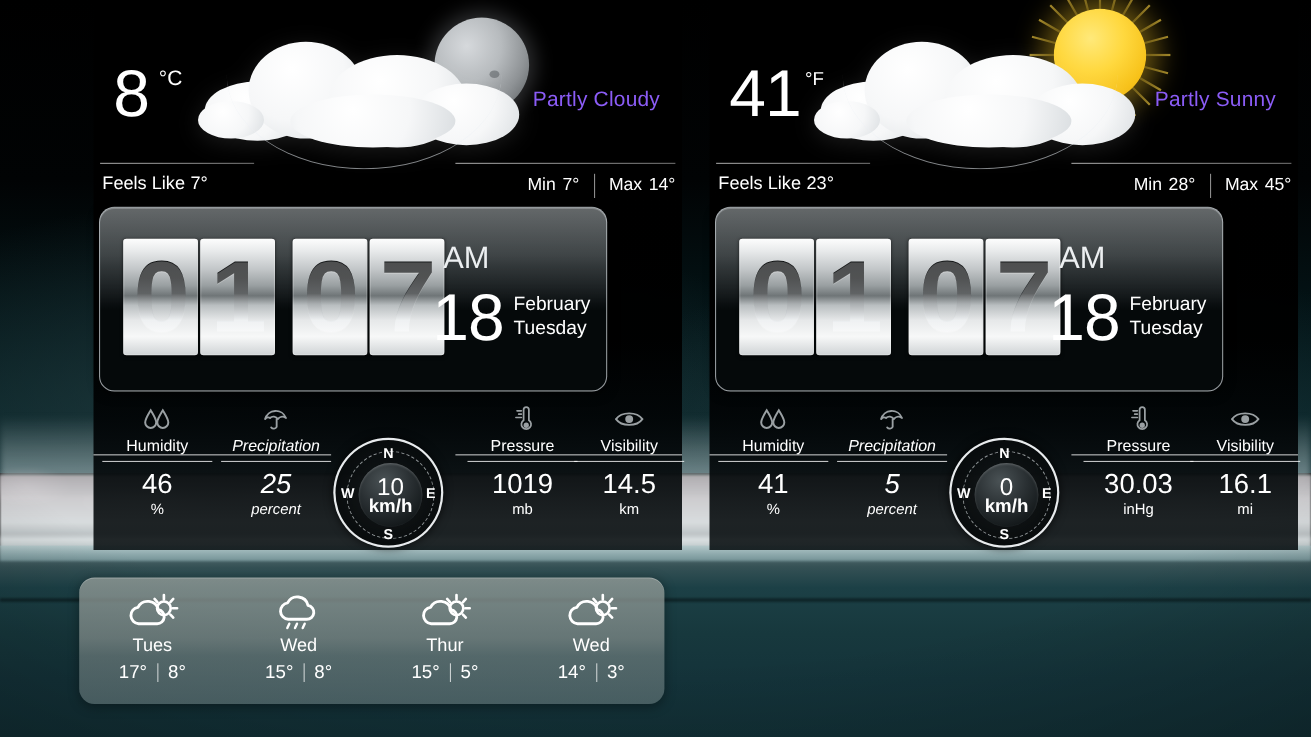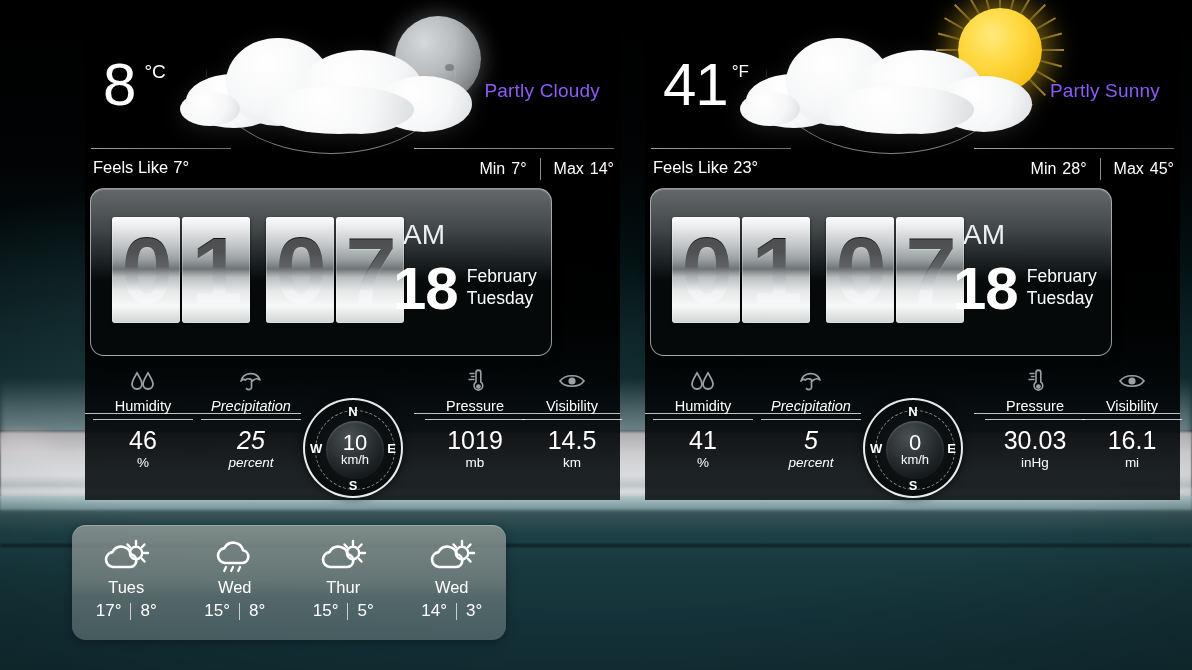--- a/index.html
+++ b/index.html
@@ -177,21 +177,21 @@
   .dig span {
     position: absolute; inset: 0; display: flex; align-items: center; justify-content: center;
     font-size: 92px; font-weight: 700; line-height: 1; letter-spacing: -2px;
     font-family: "Liberation Sans", sans-serif;
     background: linear-gradient(180deg, #0c0d0e 0%, #17191a 34%, #2b2f31 47%, #8e9497 56%, #e9ecee 70%, #ffffff 88%);
     -webkit-background-clip: text; background-clip: text; color: transparent;
     text-shadow: 0 1px 0 rgba(255,255,255,.25);
   }
   .ampm { position: absolute; left: 312px; top: 30px; color: #eceff1; font-size: 28px; font-weight: 400; }
   .dateblk { position: absolute; left: 302px; top: 72px; display: flex; align-items: flex-start; }
-  .daynum { color: #fff; font-size: 60px; font-weight: 700; line-height: 56px; letter-spacing: -1px; }
+  .daynum { color: #fff; font-size: 60px; font-weight: 400; line-height: 56px; letter-spacing: -1px; }
   .dtxt { margin-left: 9px; margin-top: 4px; }
   .dtxt div { color: #fff; font-size: 17.5px; line-height: 22px; font-weight: 400; }
 
   
   .stats { position: absolute; left: 0; top: 366px; width: 100%; height: 110px; }
   .stat { position: absolute; top: 0; width: 100px; text-align: center; }
   .stat .ico { height: 30px; display: flex; align-items: center; justify-content: center; }
   .stat .lbl { color: #fff; font-size: 14.5px; margin-top: 2px; }
   .stat .urule { height: 1px; background: rgba(255,255,255,.75); margin: 5px 0 6px; }
   .stat .val { color: #fff; font-size: 25px; font-weight: 400; line-height: 28px; }
@@ -214,34 +214,34 @@
     background: radial-gradient(circle at 50% 42%, rgba(22,26,28,.55) 0%, rgba(6,9,10,.85) 70%, rgba(0,0,0,.9) 100%);
     box-shadow: 0 0 9px rgba(0,0,0,.75);
   }
   .compass .globe {
     position: absolute; left: 21px; top: 21px; width: 58px; height: 58px; border-radius: 50%;
     background: radial-gradient(circle at 40% 28%, #4a5255 0%, #2a3033 44%, #14191b 78%, #0a0d0e 100%);
     box-shadow: inset 0 1px 2px rgba(255,255,255,.22);
     display: flex; flex-direction: column; align-items: center; justify-content: center;
   }
   .compass .wv { color: #fff; font-size: 22px; font-weight: 400; line-height: 20px; }
-  .compass .wu { color: #fff; font-size: 13px; font-weight: 400; line-height: 14px; }
+  .compass .wu { color: #fff; font-size: 17px; font-weight: 700; line-height: 14px; }
   .compass .cd { position: absolute; color: #fff; font-size: 13px; font-weight: 700; }
   .compass .cn { left: 50%; top: 4px;  transform: translateX(-50%); }
   .compass .cs { left: 50%; bottom: 3px; transform: translateX(-50%); }
   .compass .cw { left: 5px;  top: 50%; transform: translateY(-50%); }
   .compass .ce { right: 5px; top: 50%; transform: translateY(-50%); }
   .compass .ring {
     position: absolute; left: 10px; top: 10px; width: 80px; height: 80px; border-radius: 50%;
     border: 1.5px dashed rgba(236,242,245,.55);
   }
 
   
   .forecast {
-    position: absolute; left: 72px; top: 525px; width: 434px; height: 115px;
+    position: absolute; left: 72px; top: 525px; width: 532px; height: 115px;
     border-radius: 14px;
     background: linear-gradient(180deg, rgba(150,158,154,.78) 0%, rgba(132,142,140,.72) 48%, rgba(116,130,130,.66) 62%, rgba(106,124,126,.6) 100%);
     box-shadow: 0 2px 10px rgba(0,0,0,.35), inset 0 1px 0 rgba(255,255,255,.25);
     display: flex;
   }
   .fday { flex: 1; text-align: center; padding-top: 9px; }
   .fday .fi { height: 42px; display: flex; align-items: center; justify-content: center; }
   .fday .fn { color: #fff; font-size: 16.5px; margin-top: 2px; }
   .fday .ft { color: #fff; font-size: 17px; margin-top: 4px; display: flex; align-items: center; justify-content: center; }
   .fday .ft i { display: inline-block; width: 1px; height: 17px; background: rgba(255,255,255,.7); margin: 0 9px; font-style: normal; }

